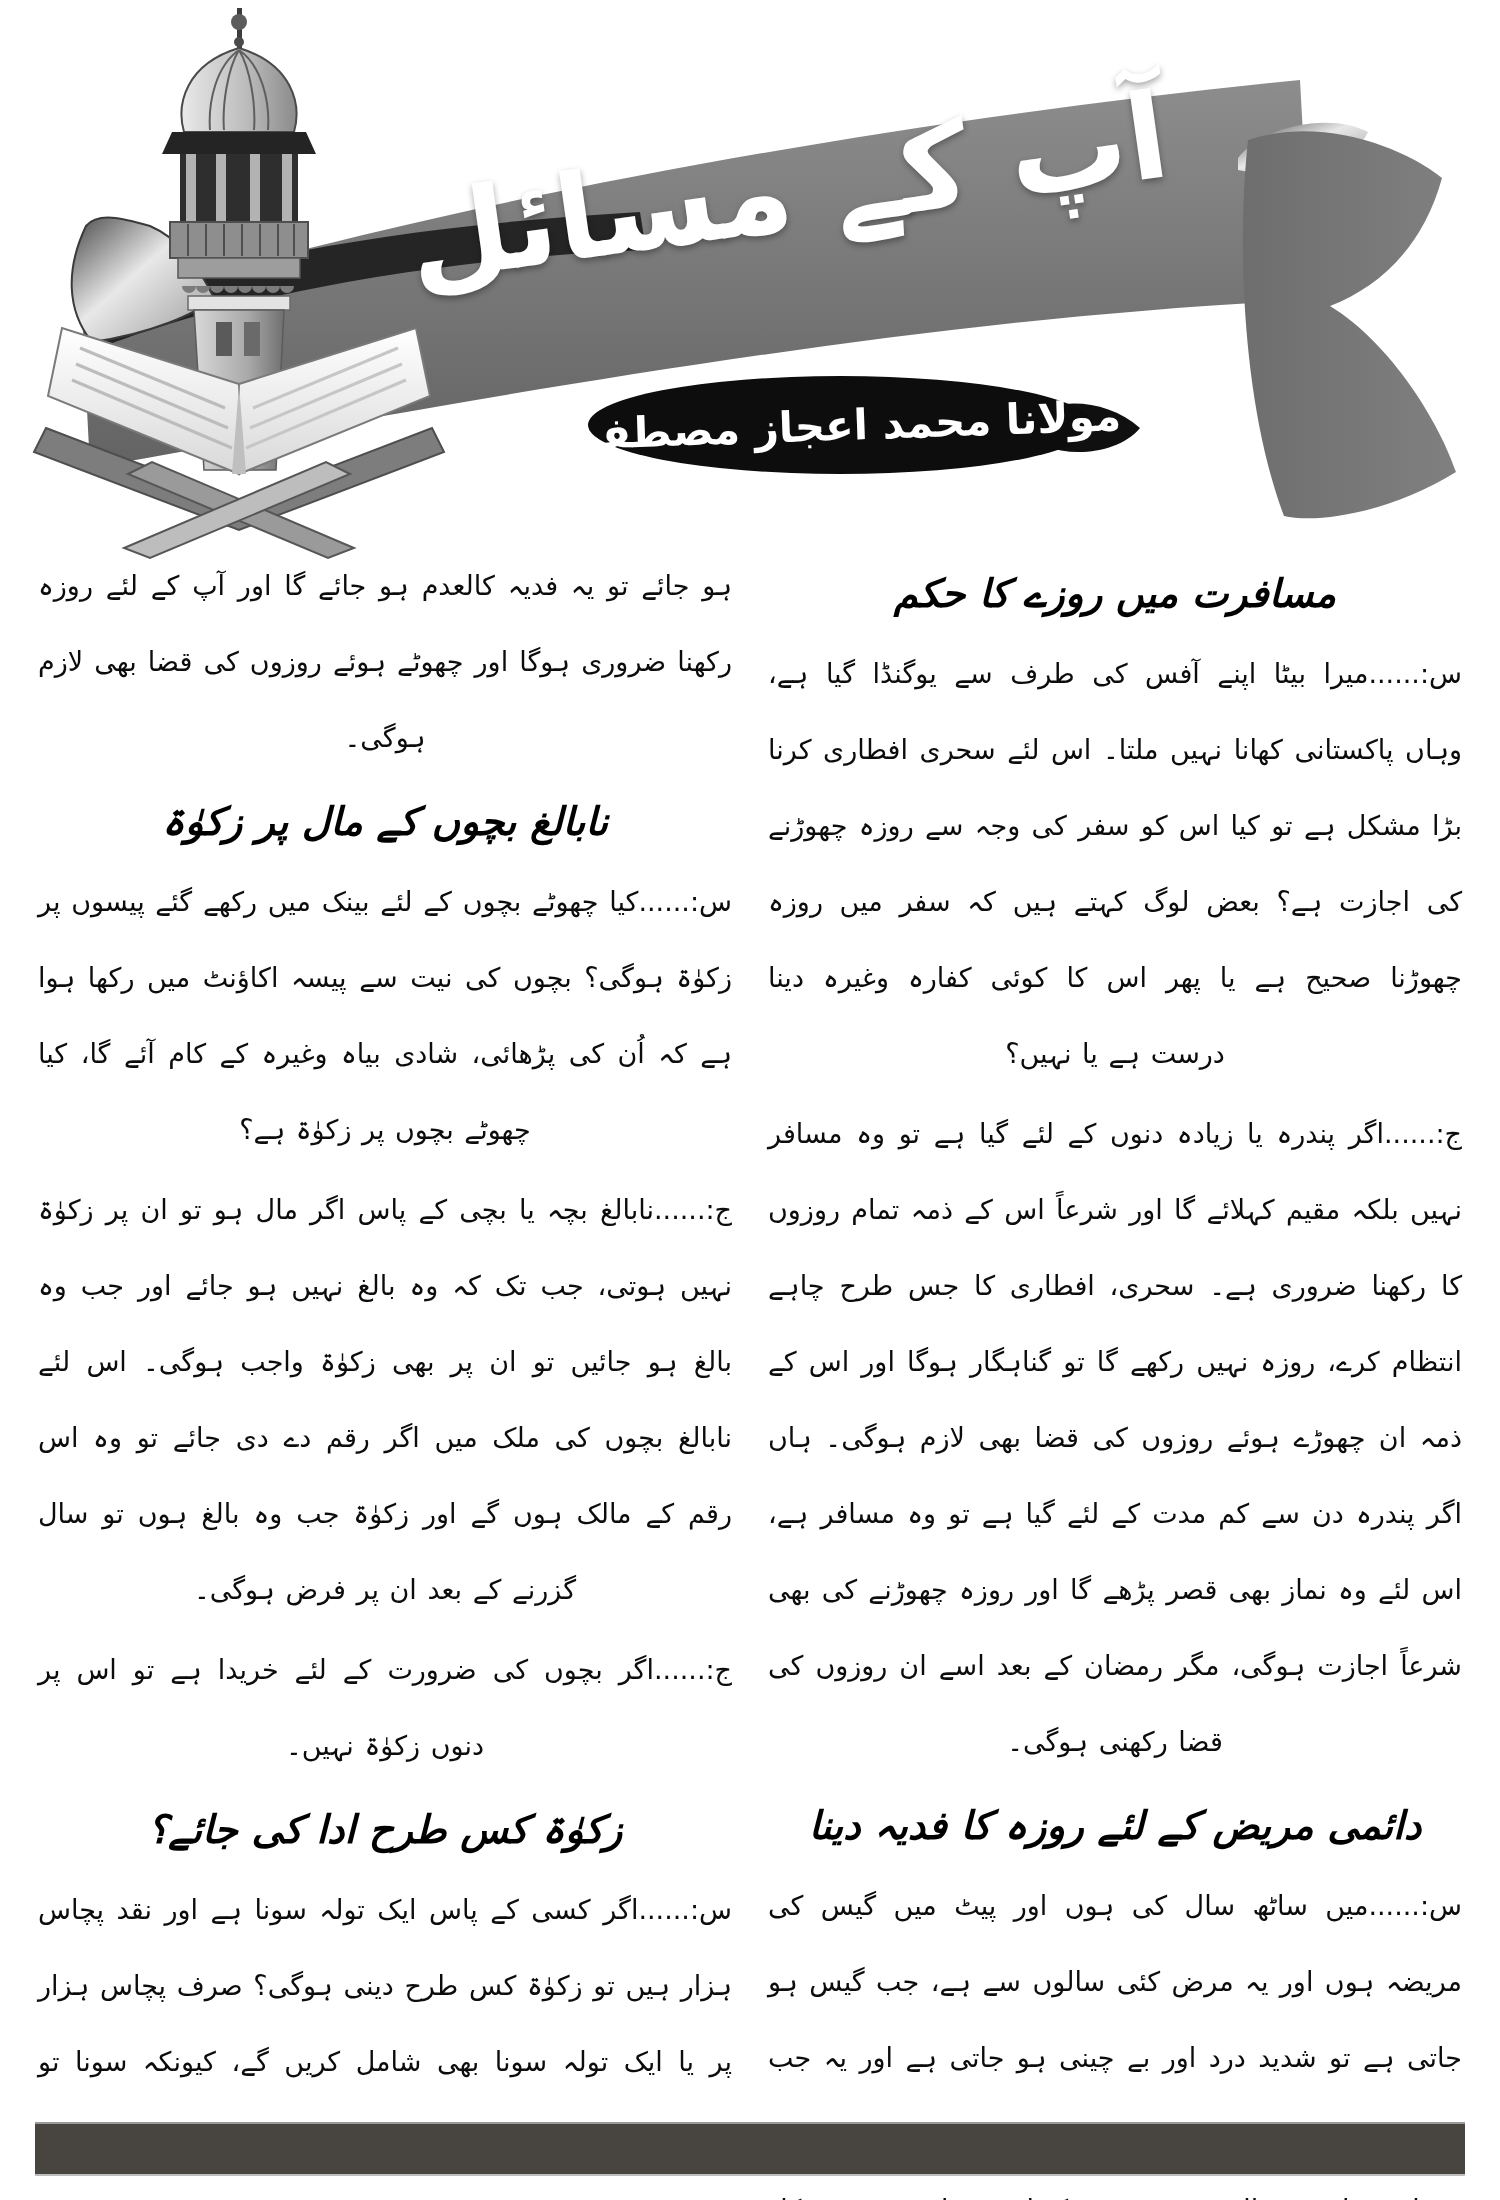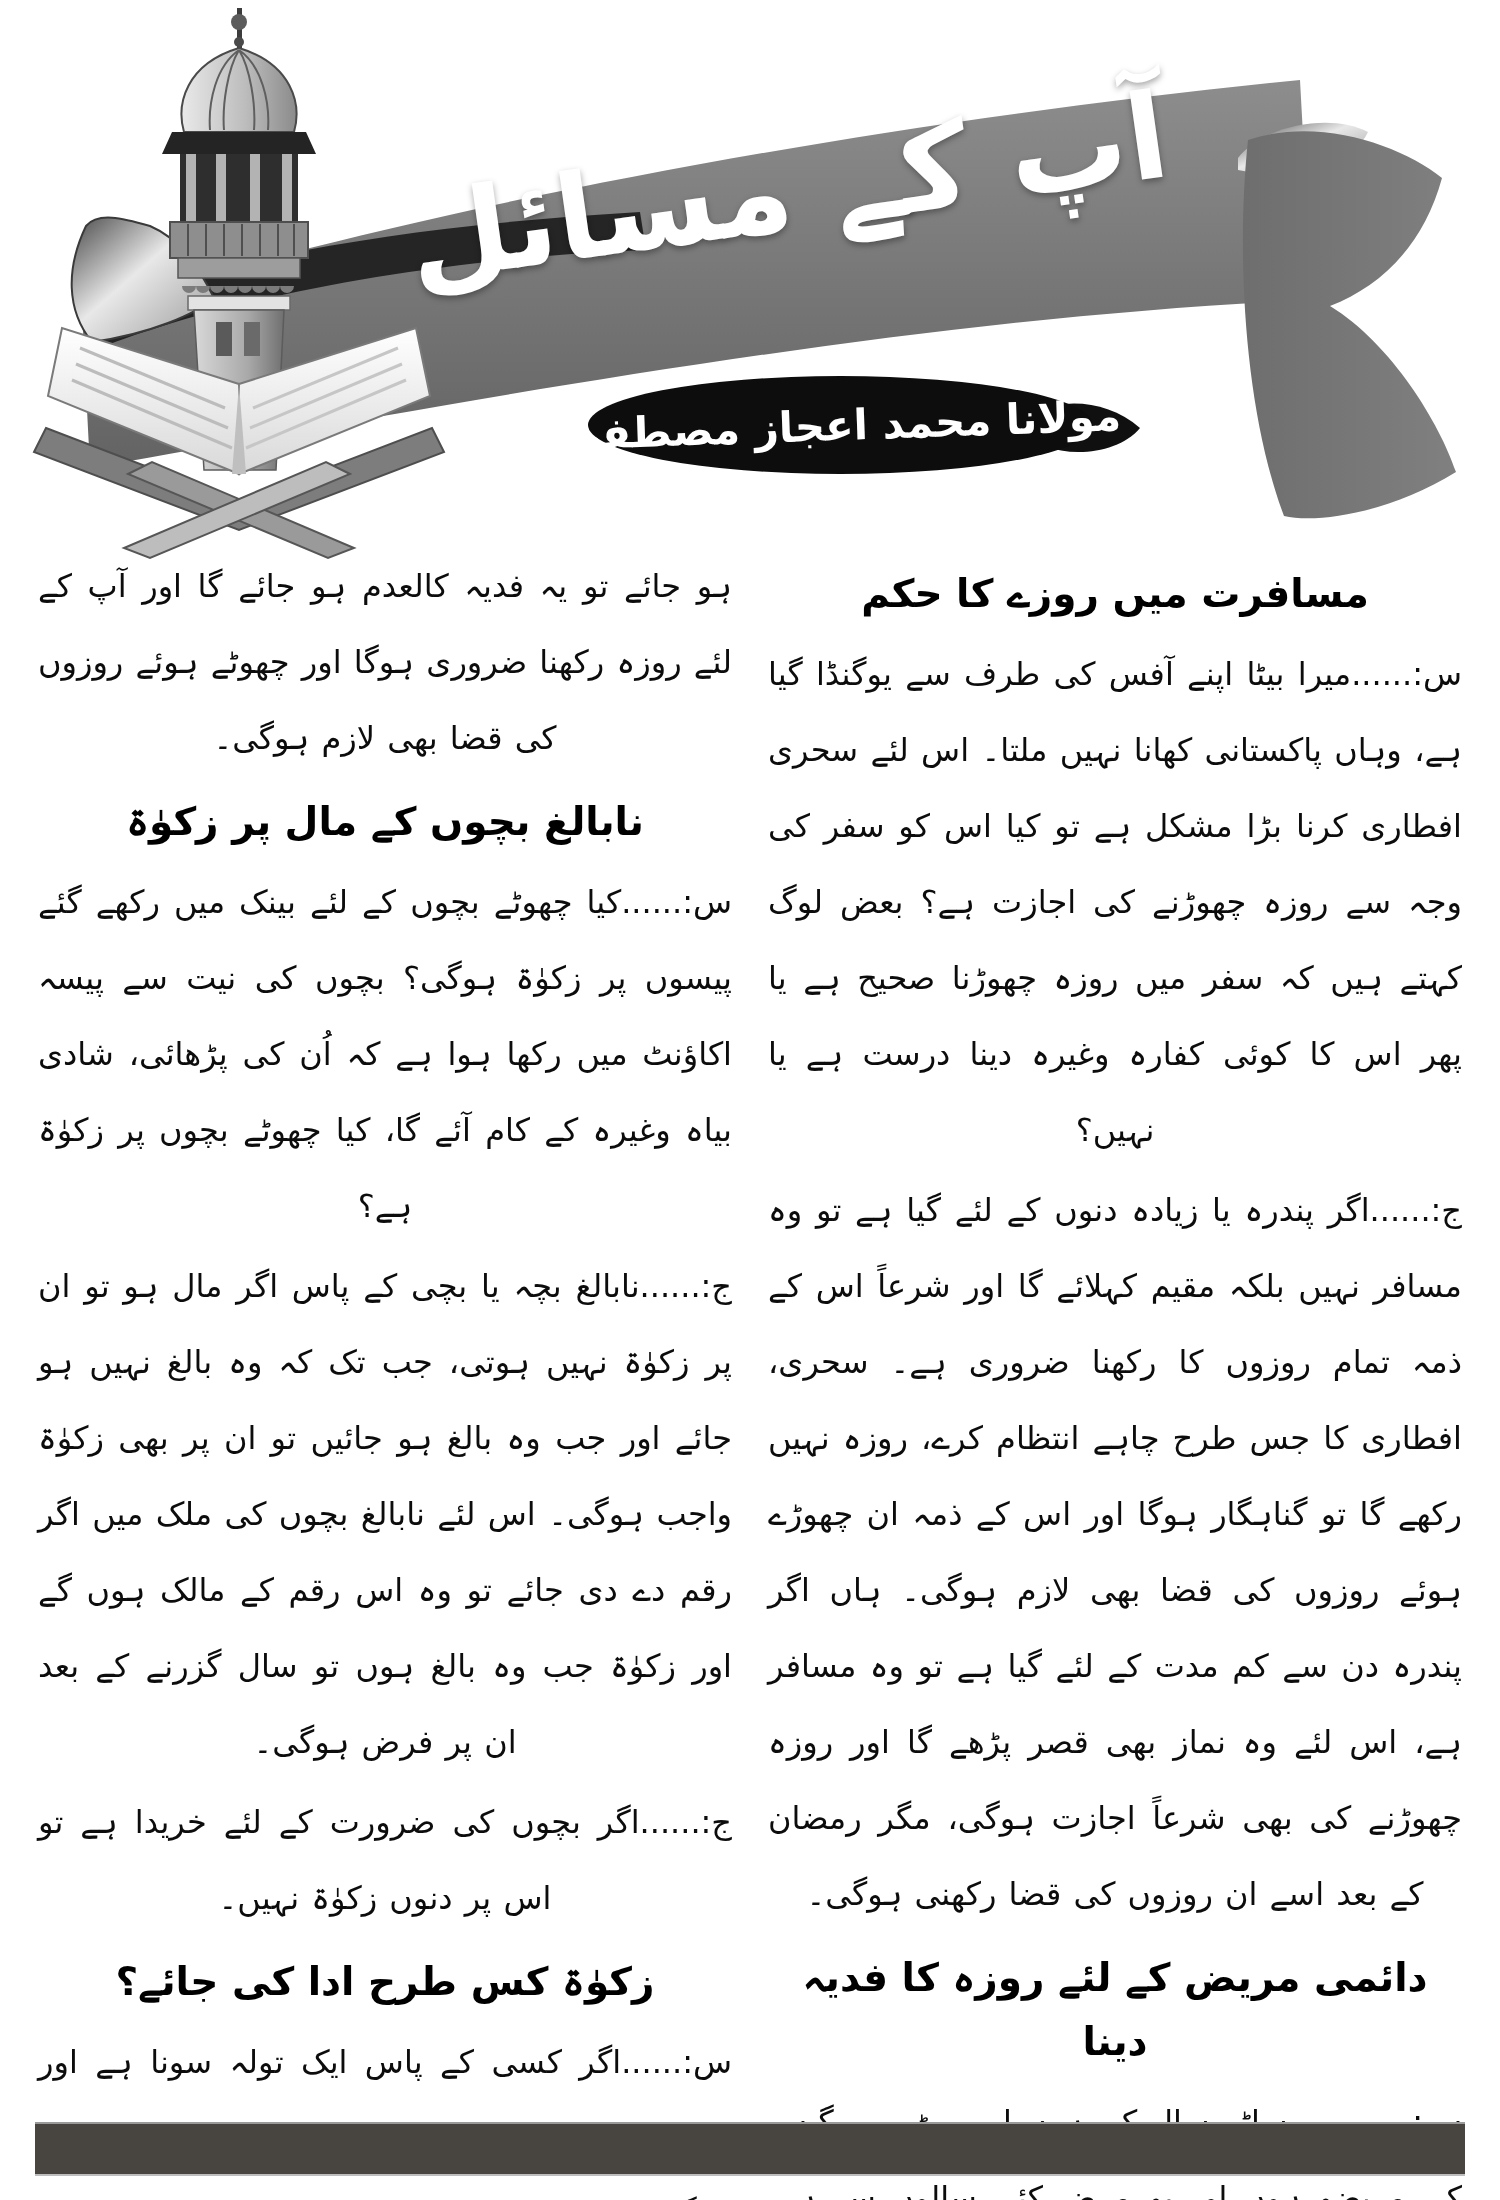--- a/index.html
+++ b/index.html
@@ -32,24 +32,24 @@
   }
 
   
   .col{
     position:absolute;top:548px;width:694px;direction:rtl;color:#0c0c0c;
   }
   .col-right{right:38px;}
   .col-left{left:38px;}
   .col h2{
     font-size:39px;font-weight:bold;text-align:center;
-    margin:14px 0 10px 0;line-height:64px;color:#000;
+    margin:14px 0 10px 0;line-height:64px;color:#000;font-style:italic;
   }
   .col p{
-    font-size:32px;line-height:76px;margin:0 0 4px 0;
+    font-size:27px;line-height:76px;margin:0 0 4px 0;
     text-align:justify;text-align-last:center;
     word-spacing:2px;
   }
 
   
   .bottom-bar{
     position:absolute;left:35px;top:2122px;width:1430px;height:50px;
     background:#48443f;border-top:2px solid #9a9a9a;border-bottom:2px solid #bdbdbd;
   }
 </style>

